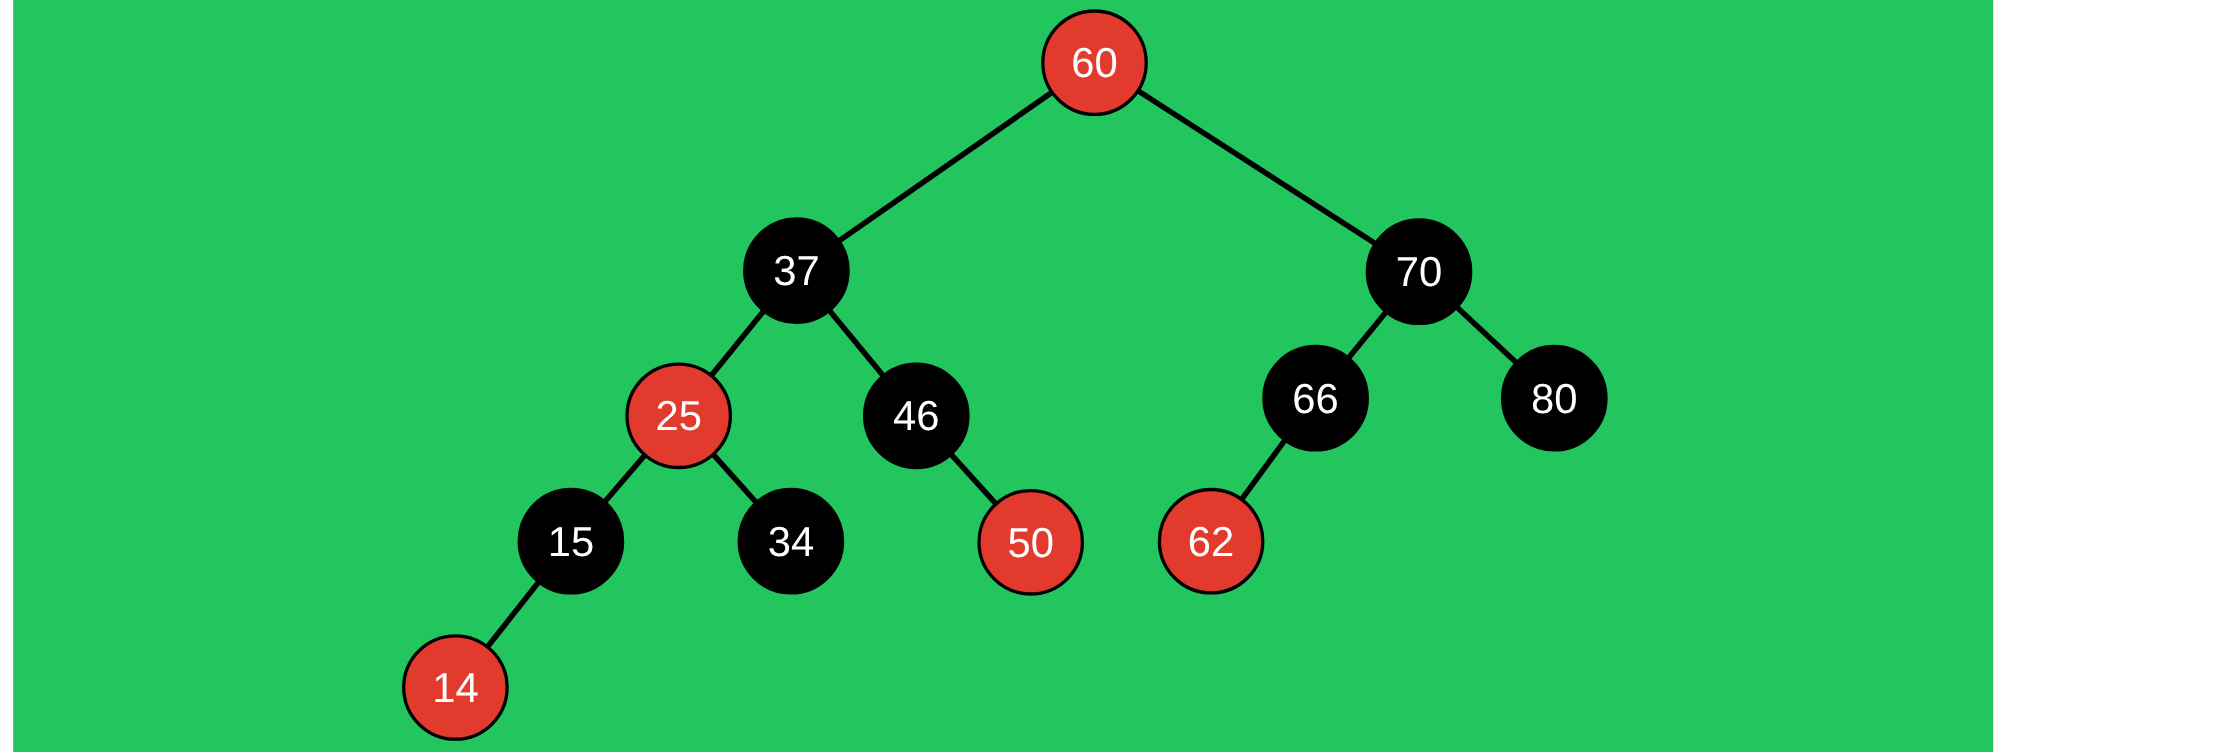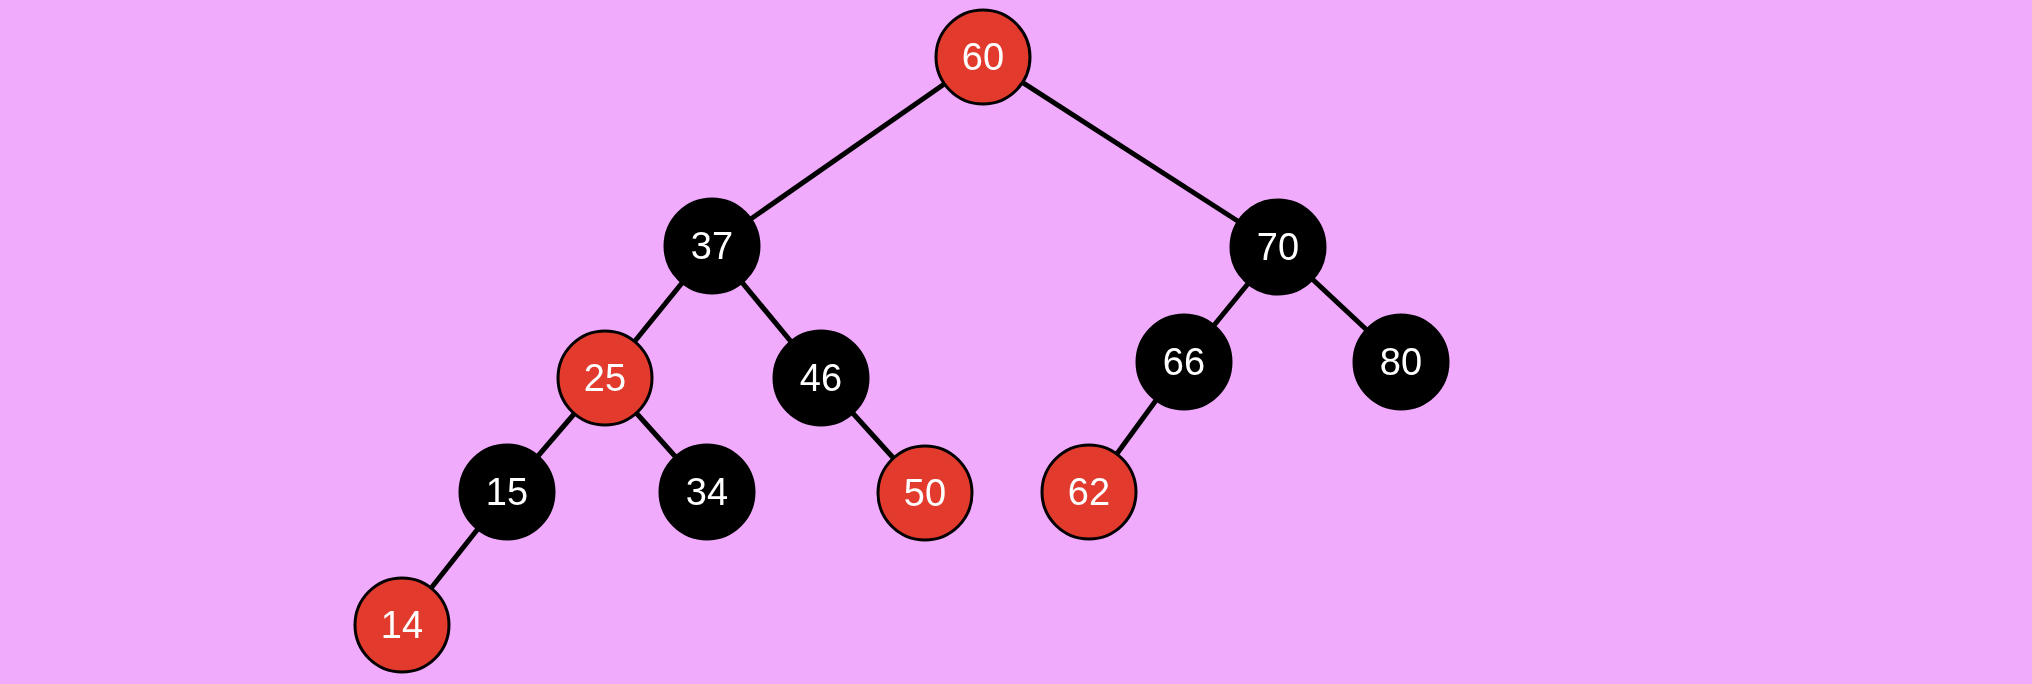--- a/index.html
+++ b/index.html
@@ -5,23 +5,24 @@
   html, body {
     margin: 0;
     padding: 0;
     background: #ffffff;
     width: 2032px;
     height: 684px;
     overflow: hidden;
   }
   .stage {
     position: relative;
-    width: 2032px;
+    width: 1800px;
     height: 684px;
-    background: #f0abfc;
+    background: #22c55e;
+    margin-left: 12px;
   }
   svg {
     display: block;
   }
   svg text {
     font-family: "Liberation Sans", "DejaVu Sans", sans-serif;
     font-weight: 400;
     user-select: none;
   }
 </style>

